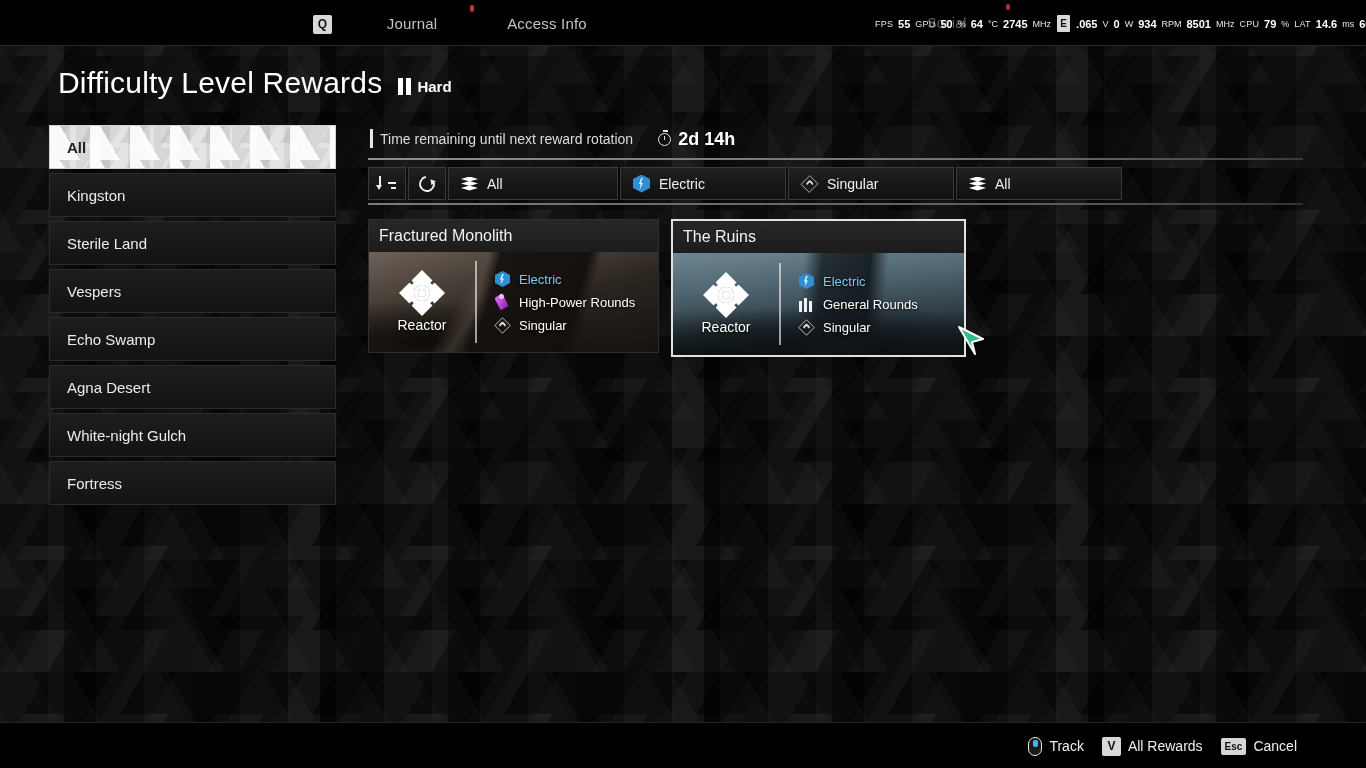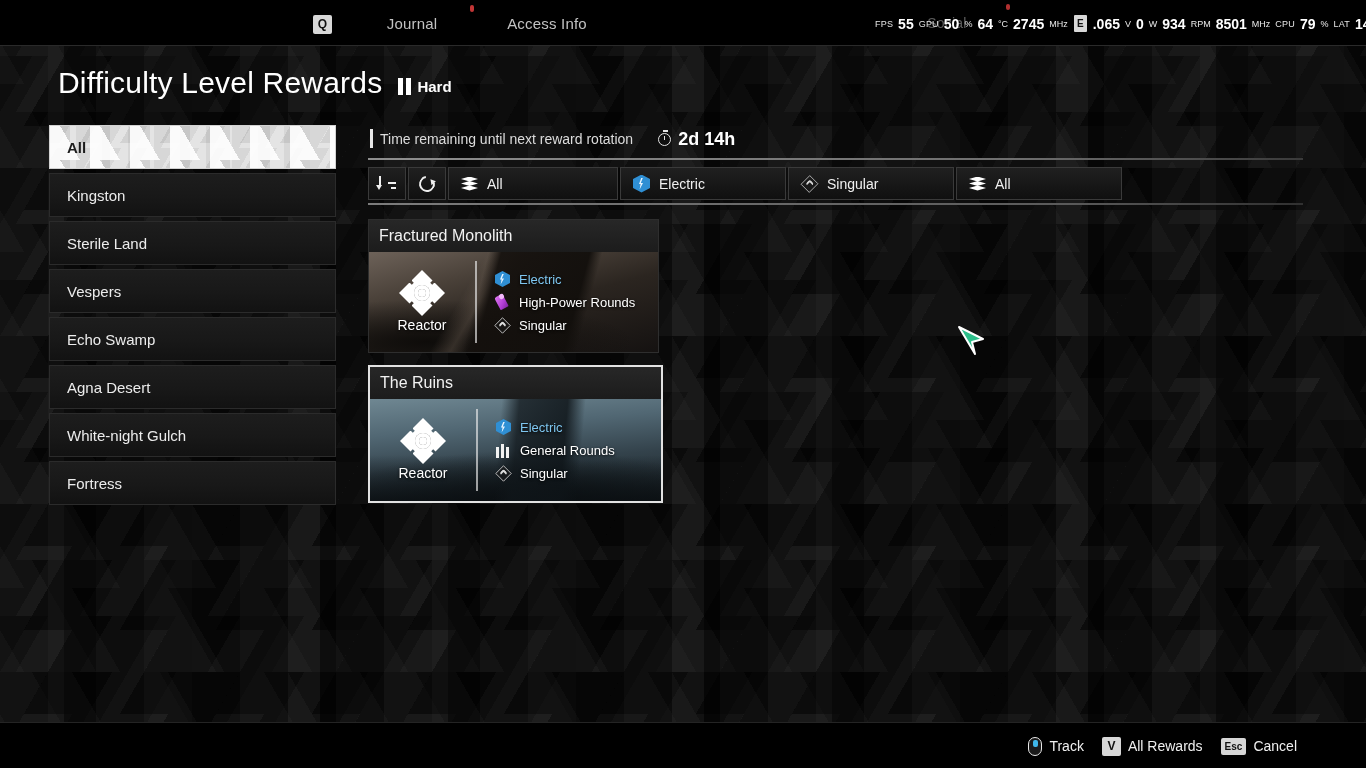--- a/index.html
+++ b/index.html
@@ -86,21 +86,21 @@
 
   
   #stats {
     position:absolute; left:875px; top:15px; height:17px;
     display:flex; align-items:center; gap:5px;
     font-family:"Liberation Sans", sans-serif;
     font-size:10px; color:#f4f4f4; white-space:nowrap;
     z-index:7;
   }
   #stats .lbl { font-size:9px; color:#e4e4e4; letter-spacing:.2px; }
-  #stats .val { font-size:14px; color:#ffffff; font-weight:600; }
+  #stats .val { font-size:11px; color:#ffffff; font-weight:600; }
   #stats .unit { font-size:9px; color:#e8e8e8; }
   #stats .ebadge {
     display:inline-flex; align-items:center; justify-content:center;
     width:13px; height:17px; background:#d8d8d8; color:#111;
     font-size:10px; font-weight:bold; border-radius:1px; margin:0 1px;
   }
 
   
   #page-title-row {
     position:absolute; left:58px; top:66px;
@@ -248,21 +248,21 @@
     width:17px; height:18px; border:1.6px solid #d6d6d6;
     transform:rotate(45deg) scale(.72); position:relative; background:#1a1a1a;
   }
   .sing-ico::after {
     content:""; position:absolute; left:3px; top:3px; width:9px; height:9px;
     background:#d6d6d6; border-radius:50%;
     clip-path:polygon(0 0,100% 0,100% 35%,35% 35%,35% 100%,0 100%);
   }
 
   
-  #cards { margin-top:14px; display:flex; gap:12px;flex-direction:column; }
+  #cards { margin-top:14px; display:flex; gap:12px; }
   .card {
     width:291px; height:134px; position:relative;
     border:1px solid #2e2e2e;
     background:#1a1a1a;
   }
   .card.selected { border:2px solid #e2e2e2; width:295px; height:138px; }
   .card-head {
     height:32px; display:flex; align-items:center; padding-left:10px;
     font-size:16px; color:#f2f2f2;
     background:linear-gradient(180deg,#272727 0%, #1c1c1c 100%);

